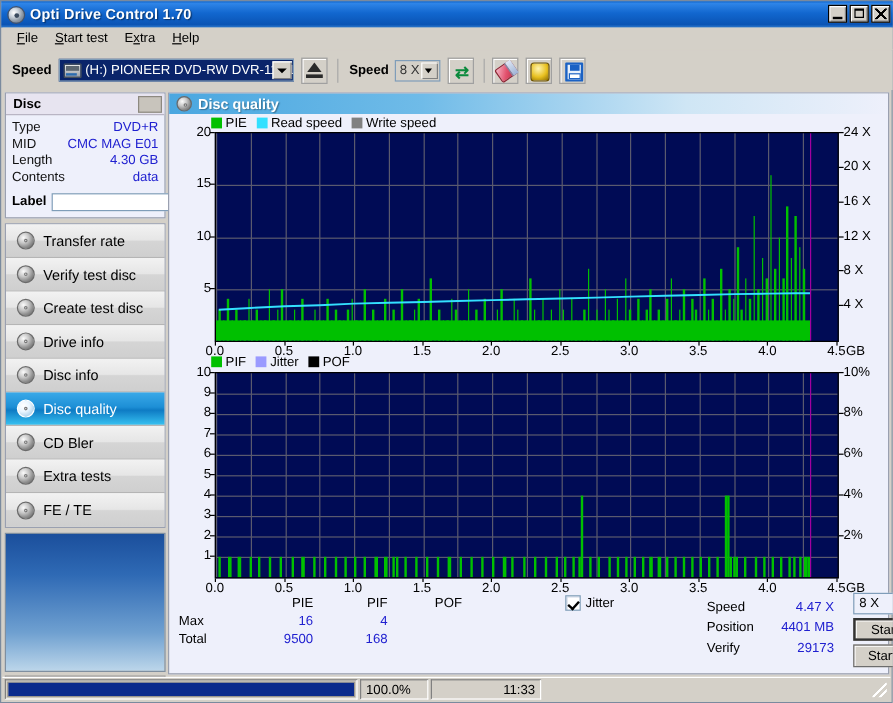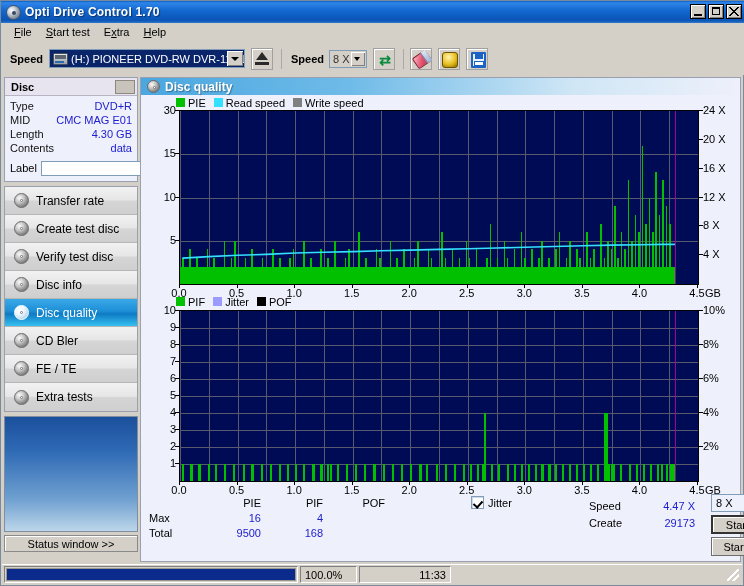--- a/index.html
+++ b/index.html
@@ -93,21 +93,21 @@
   .disc-panel{width:134px;background:#eef0fb;border:1px solid #9aa0b0;box-sizing:border-box;}
   .disc-head{height:18px;background:#e7e4f0;display:flex;align-items:center;
     justify-content:space-between;padding:0 2px 0 6px;border-bottom:1px solid #b9b5c4;box-sizing:border-box;}
   .disc-head b{font-size:11px;}
   .disc-head .sq{width:20px;height:14px;background:#c8c4bc;border:1px solid #8d8980;box-sizing:border-box;}
   .disc-rows{padding:3px 5px 2px 5px;}
   .drow{display:flex;justify-content:space-between;line-height:14px;font-size:11px;}
   .drow .k{color:#111;}
   .drow .v{color:#2020d0;}
   .label-row{display:flex;align-items:center;gap:4px;padding:2px 4px 4px 5px;}
-  .label-row .k{font-size:11px;}
+  .label-row .k{font-size:11px;font-weight:bold;}
   .label-input{flex:1;height:15px;background:#fff;border:1px solid #7f9db9;box-sizing:border-box;}
   .cd-ico{width:18px;height:18px;border-radius:50%;
     background:radial-gradient(circle at 50% 50%,#e8e8d0 0%,#e8e8d0 22%,#cfcf5e 26%,#e6e67a 50%,#b8b83c 80%,#7d7d20 100%);
     border:1px solid #6d6d18;box-sizing:border-box;position:relative;}
   .cd-ico:after{content:"";position:absolute;left:7px;top:7px;width:4px;height:4px;border-radius:50%;
     background:#f3f3e6;border:1px solid #8c8c30;box-sizing:border-box;}
 
   .navlist{margin-top:4px;width:134px;border:1px solid #9aa0b0;box-sizing:border-box;background:#e9e9e9;}
   .navitem{height:28px;display:flex;align-items:center;gap:7px;padding-left:9px;box-sizing:border-box;
     background:linear-gradient(to bottom,#f2f2f2 0%,#e6e6e6 48%,#d5d5d5 52%,#cfcfcf 100%);
@@ -290,45 +290,49 @@
       </div>
     </div>
 
     <div class="navlist">
       <div class="navitem">
         <span class="navico"></span>
         <span>Transfer rate</span>
       </div>
       <div class="navitem">
         <span class="navico"></span>
-        <span>Create test disc</span>
+        <span>Verify test disc</span>
       </div>
       <div class="navitem">
         <span class="navico"></span>
-        <span>Verify test disc</span>
+        <span>Create test disc</span>
+      </div>
+      <div class="navitem">
+        <span class="navico"></span>
+        <span>Drive info</span>
       </div>
       <div class="navitem">
         <span class="navico"></span>
         <span>Disc info</span>
       </div>
       <div class="navitem active">
         <span class="navico"></span>
         <span>Disc quality</span>
       </div>
       <div class="navitem">
         <span class="navico"></span>
         <span>CD Bler</span>
       </div>
       <div class="navitem">
         <span class="navico"></span>
-        <span>FE / TE</span>
+        <span>Extra tests</span>
       </div>
       <div class="navitem">
         <span class="navico"></span>
-        <span>Extra tests</span>
+        <span>FE / TE</span>
       </div>
     </div>
 
     <div class="bluepanel"></div>
     <div class="statusbtn">Status window &gt;&gt;</div>
   </div>
 
   <div class="content">
     <div class="content-head">
       <span class="navico"></span>
@@ -520,21 +524,21 @@
             <polyline points="2.3,147.1 28.8,145.6 57.6,144.2 86.3,143.4 115.1,142.0 143.9,141.3 172.7,140.6 201.4,139.8 230.2,139.1 259.0,138.4 287.8,137.7 316.6,137.0 345.3,136.2 374.1,135.5 402.9,134.8 431.7,134.1 460.4,133.7 483.5,133.4 495.0,133.4" fill="none" stroke="#33e0ff" stroke-width="1.6"></polyline>
           </svg>
           <div style="position: absolute; left: 495px; top: 0px; width: 1px; height: 100%; background: rgb(160, 0, 160);"></div>
         </div>
     <span class="ylab" style="top: 129.75px;">5</span>
         <span class="tickL" style="top: 129.75px;"></span>
         <span class="ylab" style="top: 86.5px;">10</span>
         <span class="tickL" style="top: 86.5px;"></span>
         <span class="ylab" style="top: 43.25px;">15</span>
         <span class="tickL" style="top: 43.25px;"></span>
-        <span class="ylab" style="top: 0px;">30</span>
+        <span class="ylab" style="top: 0px;">20</span>
         <span class="tickL" style="top: 0px;"></span>
         <span class="ylabR" style="top: 144.167px;">4 X</span>
         <span class="tickR" style="top: 144.167px;"></span>
         <span class="ylabR" style="top: 115.333px;">8 X</span>
         <span class="tickR" style="top: 115.333px;"></span>
         <span class="ylabR" style="top: 86.5px;">12 X</span>
         <span class="tickR" style="top: 86.5px;"></span>
         <span class="ylabR" style="top: 57.6667px;">16 X</span>
         <span class="tickR" style="top: 57.6667px;"></span>
         <span class="ylabR" style="top: 28.8333px;">20 X</span>
@@ -758,21 +762,25 @@
         <span class="cbx"></span>
         <span>Jitter</span>
       </div>
 
       <div class="rstats">
         <div class="rrow">
           <span class="rk">Speed</span>
           <span class="rv">4.47 X</span>
         </div>
         <div class="rrow">
-          <span class="rk">Create</span>
+          <span class="rk">Position</span>
+          <span class="rv">4401 MB</span>
+        </div>
+        <div class="rrow">
+          <span class="rk">Verify</span>
           <span class="rv">29173</span>
         </div>
       </div>
 
       <div class="rbtns">
         <div class="rcombo">
           <span>8 X</span>
 
         </div>
         <div class="actbtn primary">Start full</div>

